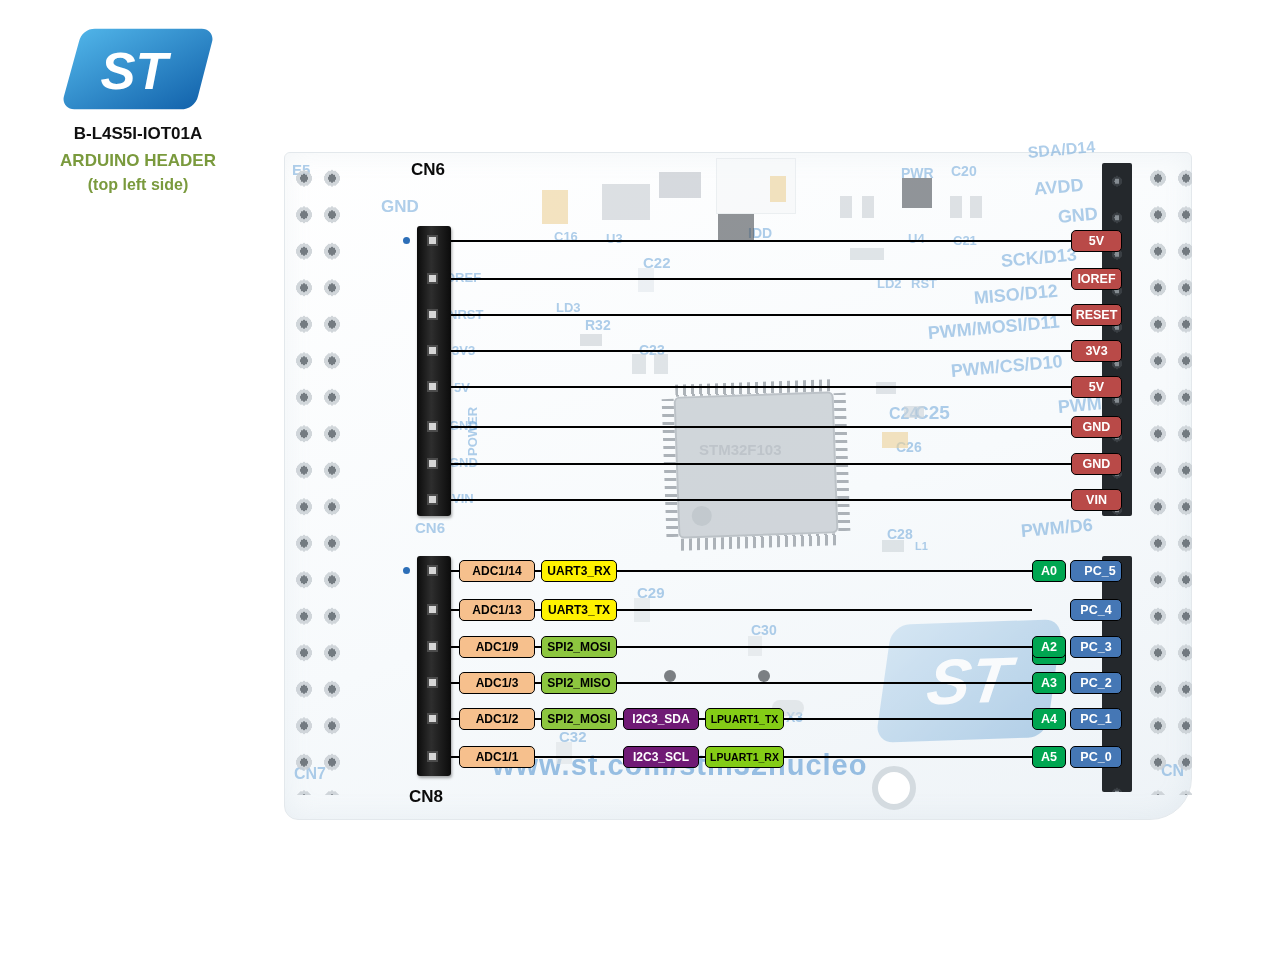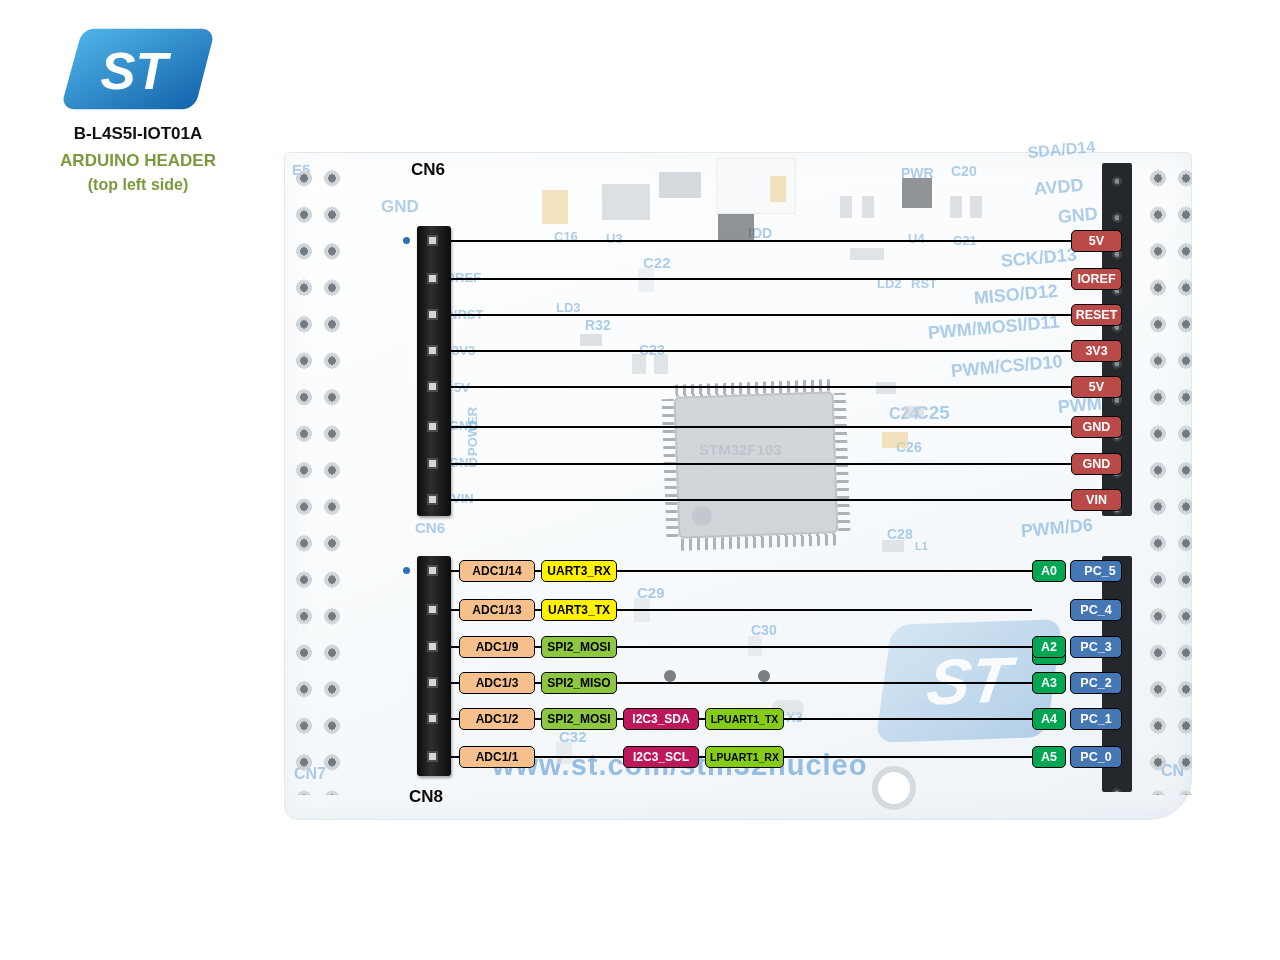--- a/index.html
+++ b/index.html
@@ -71,21 +71,21 @@
   .wire { position:absolute; height:2px; background:#000; z-index:3; }
   .cnlabel { position:absolute; z-index:6; font-weight:bold; font-size:17px; color:#0b0b0b; }
 
   .badge { position:absolute; z-index:4; display:flex; align-items:center; justify-content:center;
            height:22px; border:1.5px solid #000; border-radius:5px; font-weight:bold; font-size:12.5px; }
   .b-power  { left:1067px; width:51px; background:#b94a48; color:#fff; }
   .b-adc    { left:455px;  width:76px; background:#f6c08d; color:#000; font-size:12px; }
   .b-f2     { left:537px;  width:76px; font-size:12px; color:#000; }
   .b-uart   { background:#fff200; }
   .b-spi    { background:#8dc63f; }
-  .b-i2c    { left:619px;  width:76px; background:#be185d; color:#fff; font-size:12px; }
+  .b-i2c    { left:619px;  width:76px; background:#701a75; color:#fff; font-size:12px; }
   .b-lpuart { left:701px;  width:79px; background:#84cc16; color:#000; font-size:10.5px; }
   .b-ain    { left:1028px; width:34px; background:#00a651; color:#fff; }
   .b-port   { left:1066px; width:52px; background:#4577b5; color:#fff; }
 </style>
 </head>
 <body>
 
 <div class="stage">
 
   <div class="brand">

